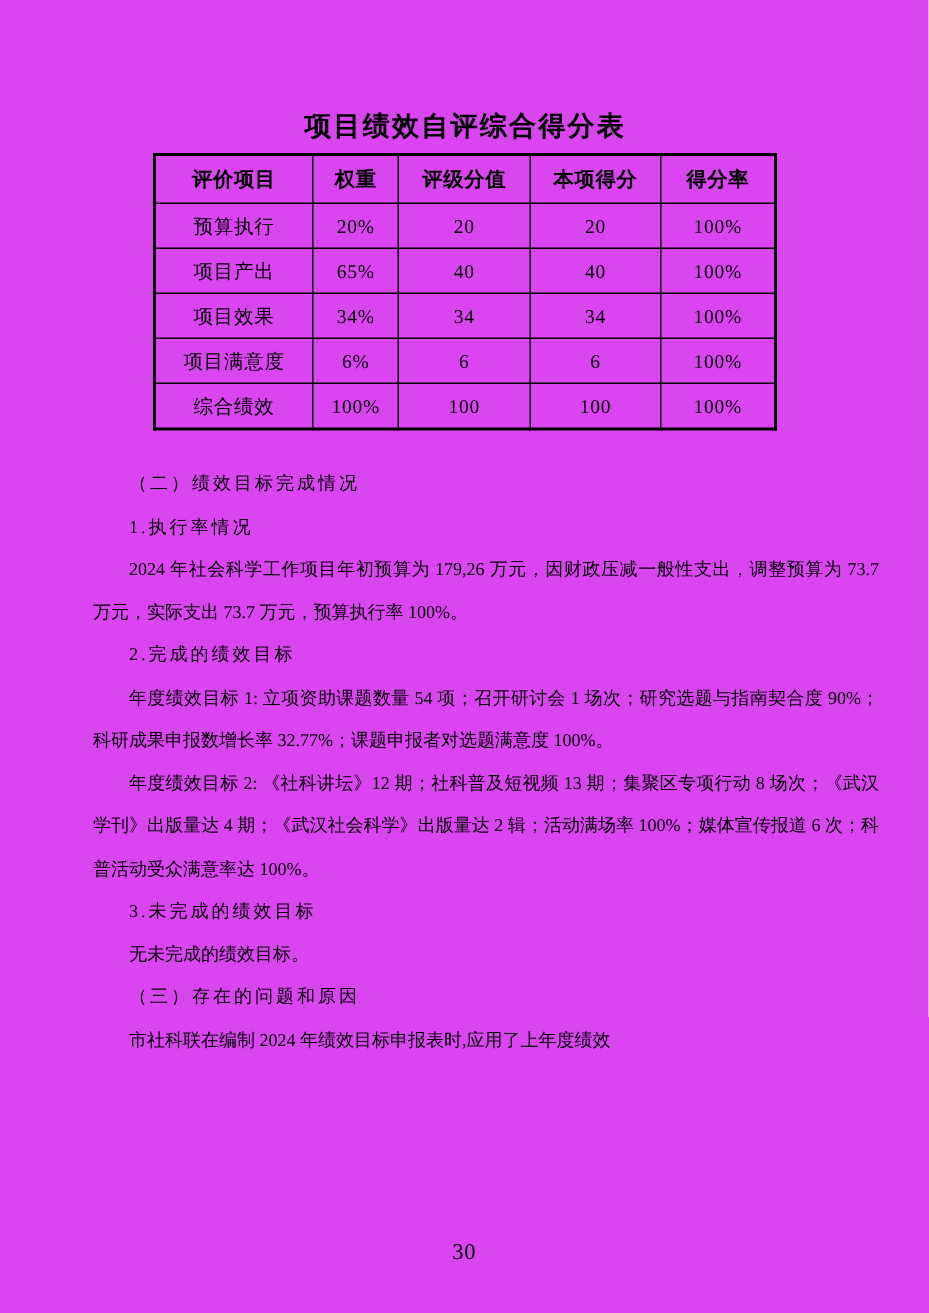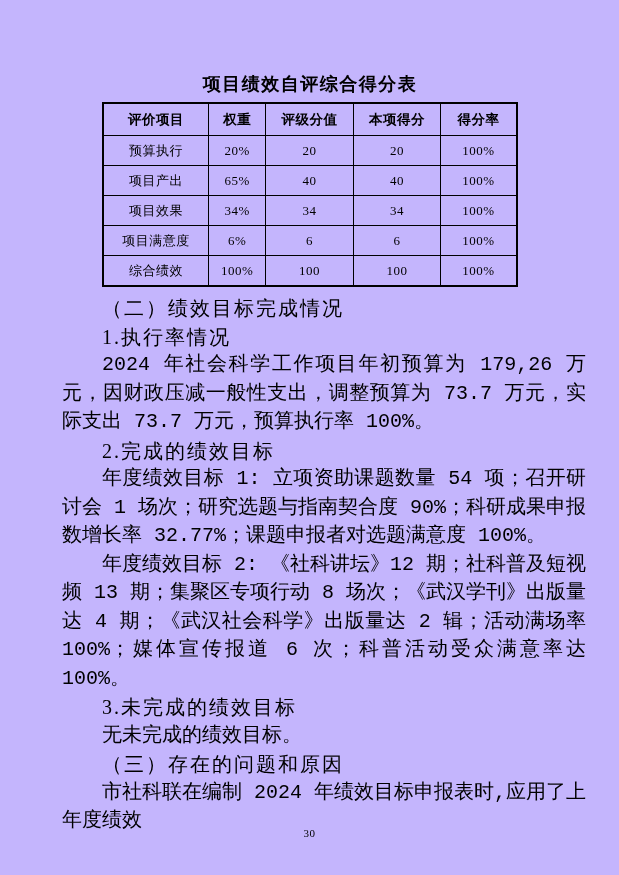--- a/index.html
+++ b/index.html
@@ -4,21 +4,21 @@
 <style>
   html, body {
     margin: 0;
     padding: 0;
     background: #ffffff;
   }
   .page {
     position: relative;
     width: 619px;
     height: 875px;
-    background: #c4b5fd;
+    background: #d946ef;
     color: #000000;
     font-family: "Liberation Serif", "DejaVu Serif", serif;
     overflow: hidden;
   }
   .content {
     position: absolute;
     left: 62px;
     top: 72px;
     width: 524px;
   }
@@ -52,43 +52,42 @@
     font-size: 13px;
     height: 29px;
     letter-spacing: 0.5px;
   }
   .score-table th {
     font-weight: bold;
     font-size: 13.5px;
     height: 31px;
   }
   .paragraphs {
-    margin-top: 7px;
-    font-size: 20px;
+    margin-top: 21px;
+    font-size: 12px;
     line-height: 28.5px;
   }
   .paragraphs p {
     margin: 0;
     text-indent: 2em;
   }
   .paragraphs p.body {
     text-align: justify;
     text-justify: inter-ideograph;
-    font-family: Liberation Mono, monospace;
   }
   .paragraphs p.subheading {
     letter-spacing: 2px;
   }
   .page-number {
     position: absolute;
     left: 0;
     top: 827px;
     width: 100%;
     text-align: center;
-    font-size: 11px;
+    font-size: 15px;
     letter-spacing: 0.5px;
     font-family: Liberation Serif, serif;
   }
 </style>
 </head>
 <body>
 
 <div class="page">
   <div class="content">
 

